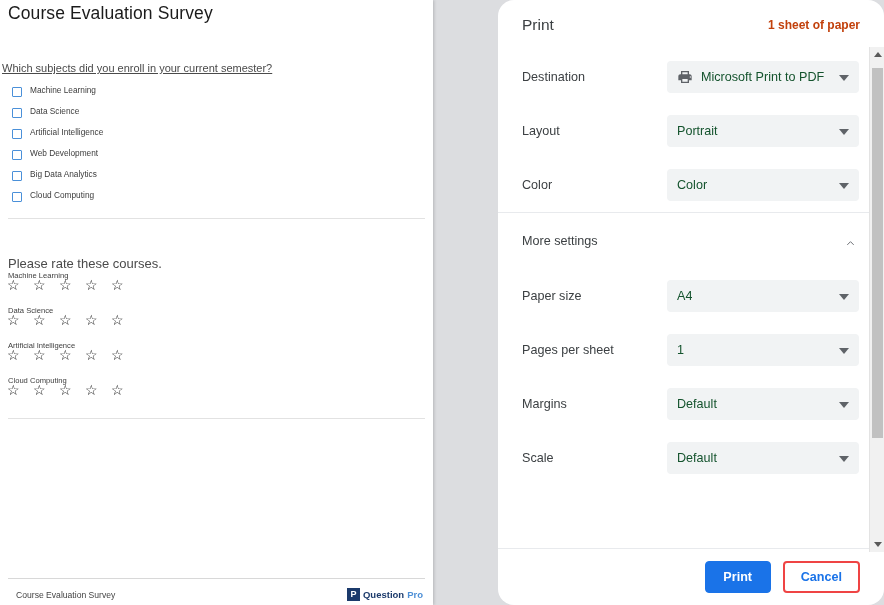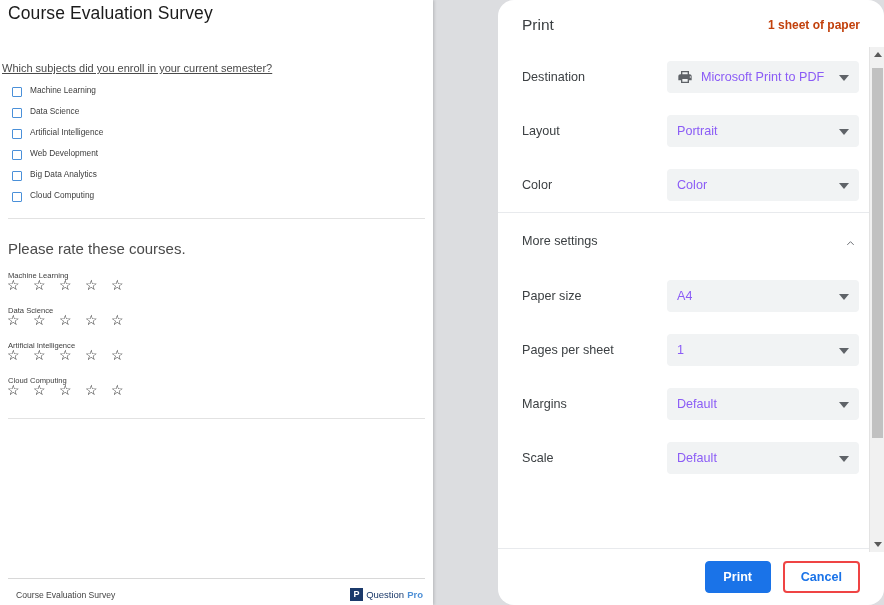--- a/index.html
+++ b/index.html
@@ -47,22 +47,22 @@
   }
   .cb-label {
     position: absolute; left: 30px; top: 1px;
     font-size: 8.3px; color: #3c3c3c;
   }
   .doc-divider {
     position: absolute; left: 8px; width: 417px; height: 1px;
     background: #e2e2e2;
   }
   .rate-prompt {
-    position: absolute; left: 8px; top: 240px;
-    font-size: 15px; color: #4a4a4a;
+    position: absolute; left: 8px; top: 256px;
+    font-size: 13px; color: #4a4a4a;
   }
   .rate-list { position: absolute; left: 0; top: 271px; width: 433px; }
   .rate-item { position: relative; height: 35px; }
   .rate-name {
     position: absolute; left: 8px; top: 0px;
     font-size: 7.6px; color: #3c3c3c;
   }
   .stars {
     position: absolute; left: 7px; top: 7px;
     font-size: 14px; color: #111111; line-height: 14px;
@@ -80,21 +80,21 @@
   .qp-logo {
     position: absolute; right: 10px; top: 588px;
     display: flex; align-items: center; gap: 3px;
   }
   .qp-mark {
     width: 13px; height: 13px; background: #1b3a6b;
     color: #ffffff; font-size: 9px; font-weight: bold;
     display: flex; align-items: center; justify-content: center;
     line-height: 1;
   }
-  .qp-q { font-size: 9.5px; color: #1b3a6b; font-weight: 400; }
+  .qp-q { font-size: 9.5px; color: #1b3a6b; font-weight: 700; }
   .qp-p { font-size: 9.5px; color: #4d8fd6; font-weight: 600; text-align: right; }
 
   
   .print-dialog {
     position: absolute; left: 498px; top: 0;
     width: 386px; height: 605px;
     background: #ffffff;
     display: flex; flex-direction: column; border-radius: 16px;
   }
   .pd-header {
@@ -125,21 +125,21 @@
     flex: 1 1 auto;
     height: 32px;
     background: #f1f3f4;
     border-radius: 4px;
     display: flex; align-items: center;
     padding: 0 10px;
     max-width: 192px;
     box-sizing: border-box;
   }
   .pd-select-value {
-    font-size: 12.6px; color: #8b5cf6;
+    font-size: 12.6px; color: #14532d;
     white-space: nowrap; overflow: hidden; text-overflow: ellipsis; text-align: center;
   }
   .pd-caret {
     position: absolute; right: 10px; top: 50%;
     margin-top: -2px;
     width: 0; height: 0;
     border-left: 5px solid transparent;
     border-right: 5px solid transparent;
     border-top: 6px solid #5f6368;
   }

